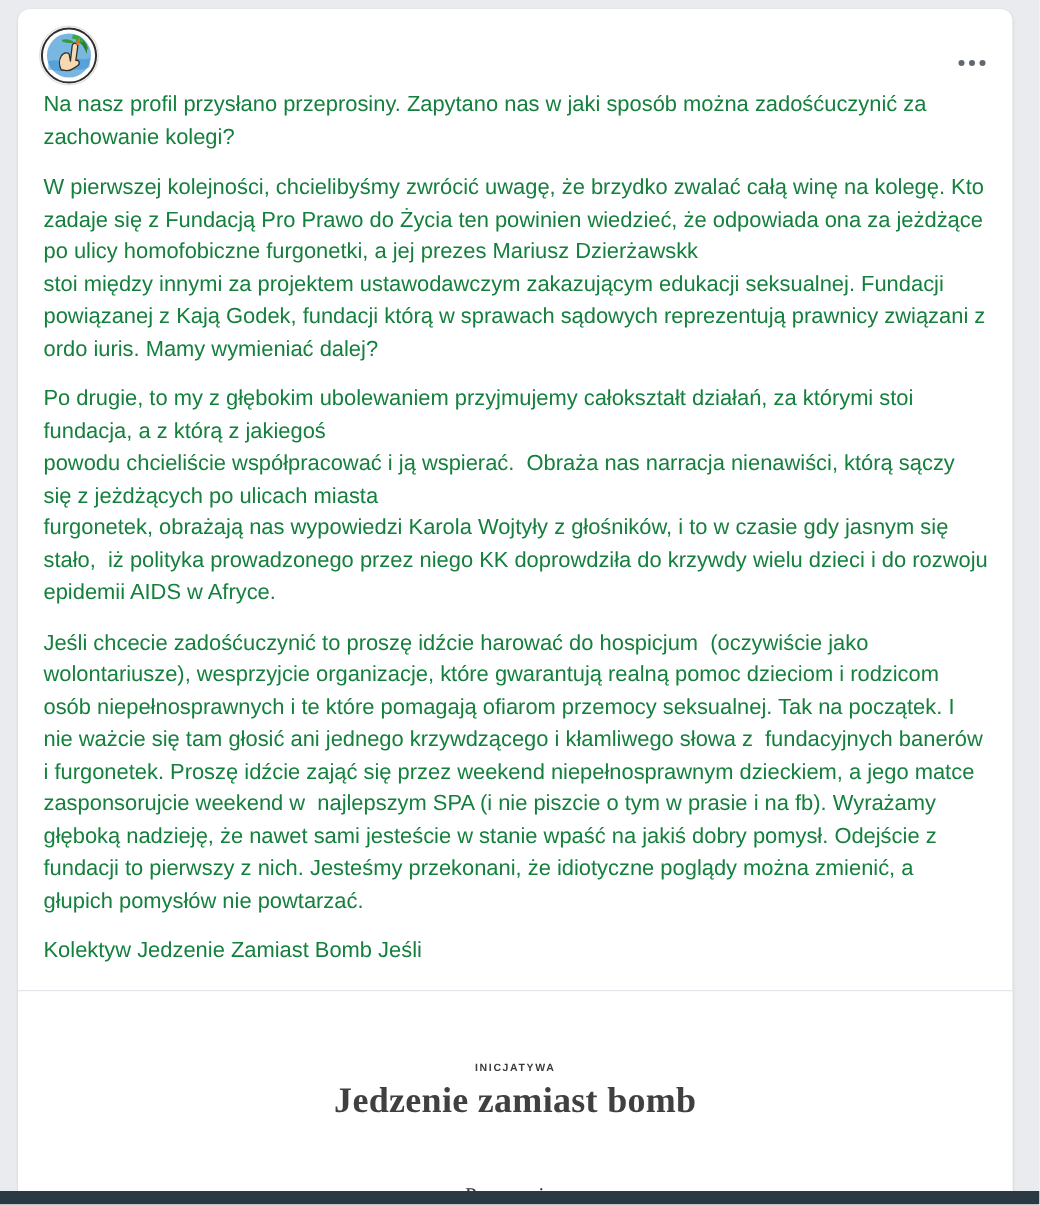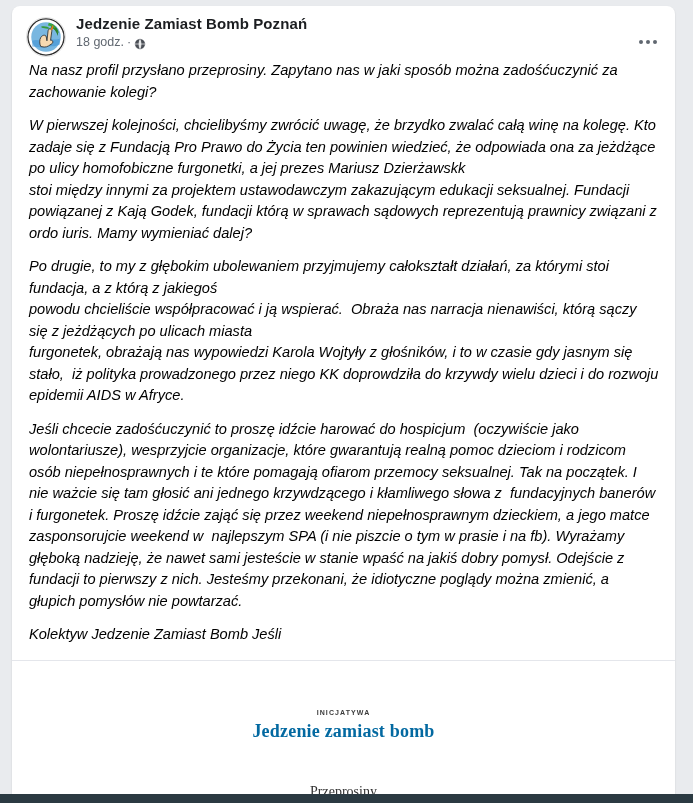--- a/index.html
+++ b/index.html
@@ -105,22 +105,21 @@
     height: 4px;
     border-radius: 50%;
     background: #606770;
   }
 
   
   .post-body {
     padding: 0 16px 0 17px;
     font-size: 14.6px;
     line-height: 21.5px;
-    color: #000000;
-    font-style: italic;
+    color: #15803d;
   }
   .post-body p {
     margin: 0 0 12px 0;
     white-space: pre-wrap;
   }
   .post-body p:last-child { margin-bottom: 0; }
   .signature {
     margin-top: 12px;
   }
 
@@ -149,23 +148,23 @@
   .doc-eyebrow {
     margin-top: 48px;
     font-family: "Liberation Sans", sans-serif;
     font-size: 7px;
     font-weight: bold;
     letter-spacing: 1.1px;
     color: #3b3b3b;
   }
   .doc-title {
     margin-top: 5px;
-    font-size: 18px;
+    font-size: 24px;
     font-weight: bold;
-    color: #0369a1;
+    color: #404040;
     letter-spacing: 0.2px;
   }
   .doc-subject {
     margin-top: 42px;
     font-size: 14px;
     color: #333333;
   }
 
   
   .bottom-bar {
@@ -193,35 +192,20 @@
           <path d="M5.5 24 C10 22 14 25 19 23 C24 21 30 24 34.5 21.5 L34.5 28 C30 31 24 29 19 30.5 C14 32 9 30 5.5 30 Z" fill="#3b8fd4" opacity="0.55"></path>
           <path d="M26 6 C30 8 33 12 33.5 16 C31 13 28 11 25 10.5 Z" fill="#2e8b2e"></path>
           <path d="M23 5 C27 6 30 9 31.5 12.5 C28.5 10 25.5 8.5 22 8 Z" fill="#3aa83a"></path>
           <path d="M15 9 C18 8 22 9 24 11 C21 11.5 18 11 15.5 10.3 Z" fill="#35993a"></path>
           <path d="M30.5 10 C32.5 13 33 16 32.5 19 C31.5 16 30 13.5 28.5 11.8 Z" fill="#2b7f2b"></path>
           <path d="M14.5 30 C13 27 13 23 14.5 20.5 C15.5 18.8 17 18 18.6 18.2 C19.6 18.3 20.2 19 20.3 20 L21 24 L22.2 13.5 C22.4 12 23.4 11.2 24.6 11.4 C25.7 11.6 26.3 12.6 26.1 13.9 L24.8 23.5 C25.6 23.2 26.6 23.5 27 24.4 C27.4 25.4 27 26.6 26 27.2 L22.6 29.4 C21.3 30.3 19.6 30.7 18 30.6 Z" fill="#f6d9b0" stroke="#2f2f2f" stroke-width="0.9" stroke-linejoin="round"></path>
           <path d="M24.8 12.2 C25.4 10.4 26.4 8.4 27.6 7.2 C28 8.8 27.6 11 26.6 12.8 Z" fill="#e2761f"></path>
         </svg>
       </div>
 
-      <div class="header-text">
-        <div class="page-name">Jedzenie Zamiast Bomb Poznań</div>
-        <div class="meta-row">
-          <span>18 godz.</span>
-          <span class="meta-sep">·</span>
-          <span class="globe-icon">
-            <svg width="12" height="12" viewBox="0 0 16 16" xmlns="http://www.w3.org/2000/svg" aria-hidden="true">
-              <circle cx="8" cy="8" r="7" fill="#4b4f56"></circle>
-              <path d="M8 1.2 C5.6 3 5.6 13 8 14.8 C10.4 13 10.4 3 8 1.2 Z" fill="#ffffff" opacity="0.85"></path>
-              <path d="M1.3 8 H14.7" stroke="#ffffff" stroke-width="1" opacity="0.85"></path>
-              <circle cx="8" cy="8" r="7" fill="none" stroke="#ffffff" stroke-width="0.9" opacity="0.6"></circle>
-            </svg>
-          </span>
-        </div>
-      </div>
 
       <div class="more-menu">
         <span class="dot"></span>
         <span class="dot"></span>
         <span class="dot"></span>
       </div>
     </div>
 
     <div class="post-body">
       <p>Na nasz profil przysłano przeprosiny. Zapytano nas w jaki sposób można zadośćuczynić za zachowanie kolegi?</p>

